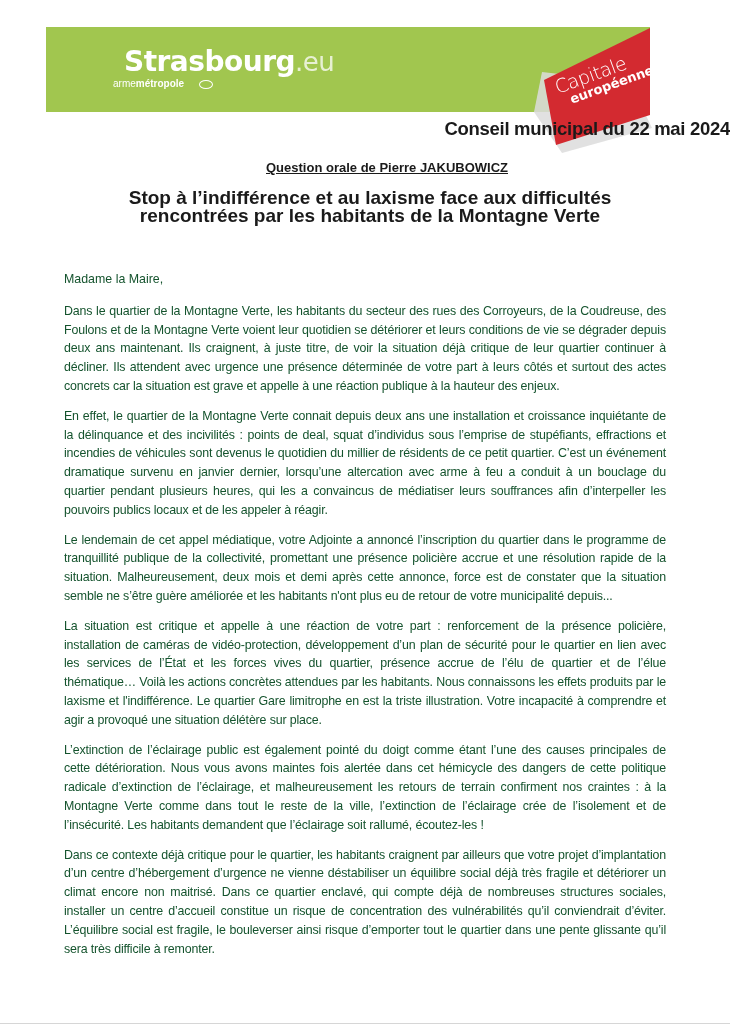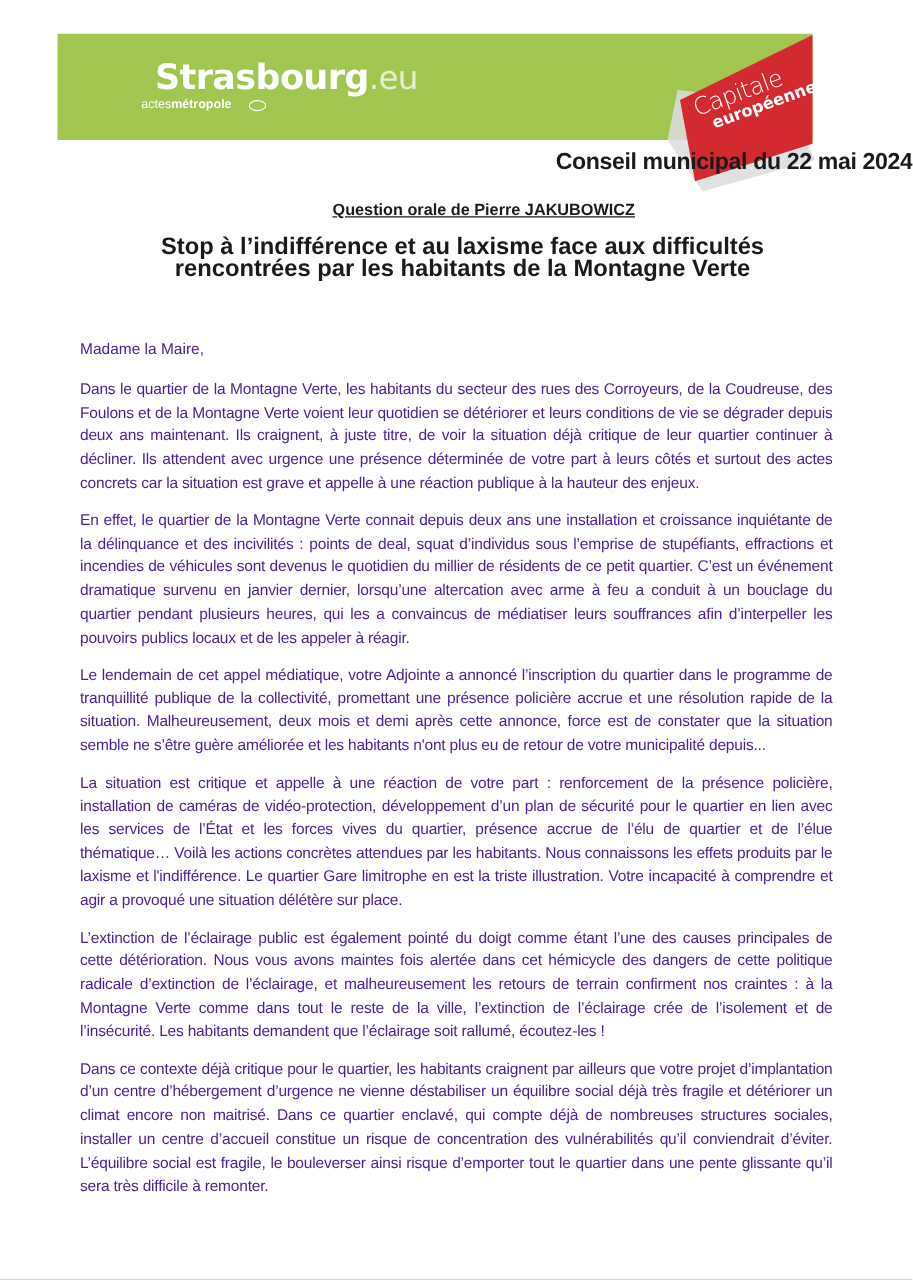--- a/index.html
+++ b/index.html
@@ -18,34 +18,34 @@
     .badge-svg { position: absolute; left: 520px; top: 20px; width: 140px; height: 140px; overflow: visible; }
     .badge-text { position: absolute; left: 552px; top: 78px; width: 110px; transform: rotate(-20deg); transform-origin: left top; color: #fff; }
     .badge-l1 { font-family: "DejaVu Sans", sans-serif; font-weight: 300; font-size: 19px; line-height: 20px; letter-spacing: -0.5px; }
     .badge-l2 { font-family: "DejaVu Sans", sans-serif; font-weight: bold; font-size: 13px; line-height: 14px; margin-left: 10px; }
 
     .title { position: absolute; left: 0; width: 730px; text-align: right; font-weight: bold; font-size: 18.5px; top: 118px; letter-spacing: -0.3px; }
     .subtitle { position: absolute; left: 0; width: 730px; text-align: center; font-weight: bold; font-size: 13px; top: 160px; padding-left: 44px; }
     .subtitle span { text-decoration: underline; }
     .heading { position: absolute; left: 90px; width: 560px; text-align: center; font-weight: bold; font-size: 19px; line-height: 18px; top: 189px; }
 
-    .body { position: absolute; left: 64px; width: 602px; top: 270px; font-size: 12.4px; line-height: 18.8px; color: #4c1d95; }
+    .body { position: absolute; left: 64px; width: 602px; top: 270px; font-size: 12.4px; line-height: 18.8px; color: #14532d; }
     .salutation { margin-bottom: 13px; }
     .para { text-align: justify; margin-bottom: 11px; letter-spacing: -0.15px; }
   </style>
 </head>
 <body>
 
 <div class="page">
 
   <div class="banner" style="background: rgb(161, 198, 79);"></div>
 
   <div class="logo">
     <div class="logo-main"><span>Strasbourg</span><span class="logo-ext">.eu</span></div>
-    <div class="logo-sub"><span>actes</span><b>métropole</b></div>
+    <div class="logo-sub"><span>arme</span><b>métropole</b></div>
     <div class="logo-ring"></div>
   </div>
 
   <svg class="badge-svg" viewBox="0 0 140 140">
     <polygon points="14,92 22,52 110,62 132,108 42,133" fill="#dcdcdc" opacity="0.85"></polygon>
     <polygon points="24,60 130,8 130,95 36,125" fill="#d32a30"></polygon>
   </svg>
   <div class="badge-text">
     <div class="badge-l1">Capitale</div>
     <div class="badge-l2">européenne</div>

